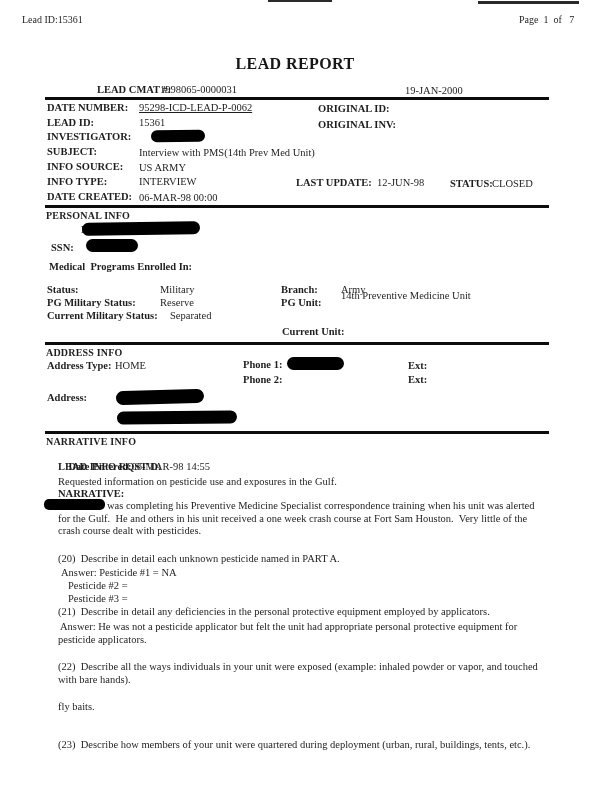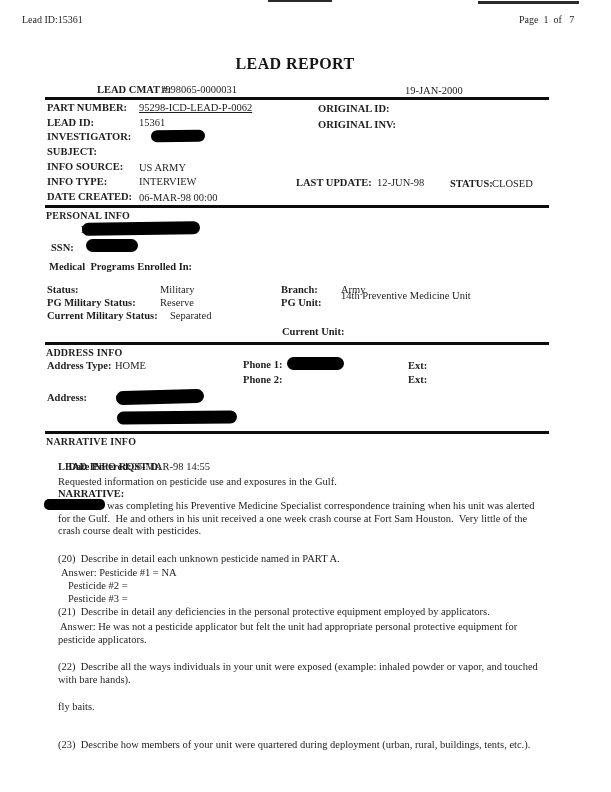--- a/index.html
+++ b/index.html
@@ -34,32 +34,33 @@
   <div class="t small" style="left:519px;top:14px;">Page  1  of   7</div>
 
   <div class="title" style="top:55px;">LEAD REPORT</div>
 
   <div class="t b" style="left:97px;top:84px;">LEAD CMAT #:</div>
   <div class="t" style="left:160px;top:84px;">1998065-0000031</div>
   <div class="t" style="left:405px;top:85px;">19-JAN-2000</div>
 
   <div class="hline" style="top:97px;"></div>
 
-  <div class="t b" style="left:47px;top:102px;">PART NUMBER:</div>
+  <div class="t b" style="left:47px;top:102px;">DATE NUMBER:</div>
   <div class="t" style="left:139px;top:102px;text-decoration:underline;">95298-ICD-LEAD-P-0062</div>
   <div class="t b" style="left:318px;top:103px;">ORIGINAL ID:</div>
 
   <div class="t b" style="left:47px;top:117px;">LEAD ID:</div>
   <div class="t" style="left:139px;top:117px;">15361</div>
   <div class="t b" style="left:318px;top:119px;">ORIGINAL INV:</div>
 
   <div class="t b" style="left:47px;top:131px;">INVESTIGATOR:</div>
   <div class="redact" style="left:151px;top:130px;width:54px;height:12px;transform:rotate(-0.6deg);"></div>
 
   <div class="t b" style="left:47px;top:146px;">SUBJECT:</div>
+  <div class="t" style="left:139px;top:147px;">Interview with PMS(14th Prev Med Unit)</div>
 
   <div class="t b" style="left:47px;top:161px;">INFO SOURCE:</div>
   <div class="t" style="left:139px;top:162px;">US ARMY</div>
 
   <div class="t b" style="left:47px;top:176px;">INFO TYPE:</div>
   <div class="t" style="left:139px;top:176px;">INTERVIEW</div>
   <div class="t b" style="left:296px;top:177px;">LAST UPDATE:</div>
   <div class="t" style="left:365px;top:177px;padding-left:12px;">12-JUN-98</div>
   <div class="t b" style="left:450px;top:178px;">STATUS:</div>
   <div class="t" style="left:492px;top:178px;">CLOSED</div>

